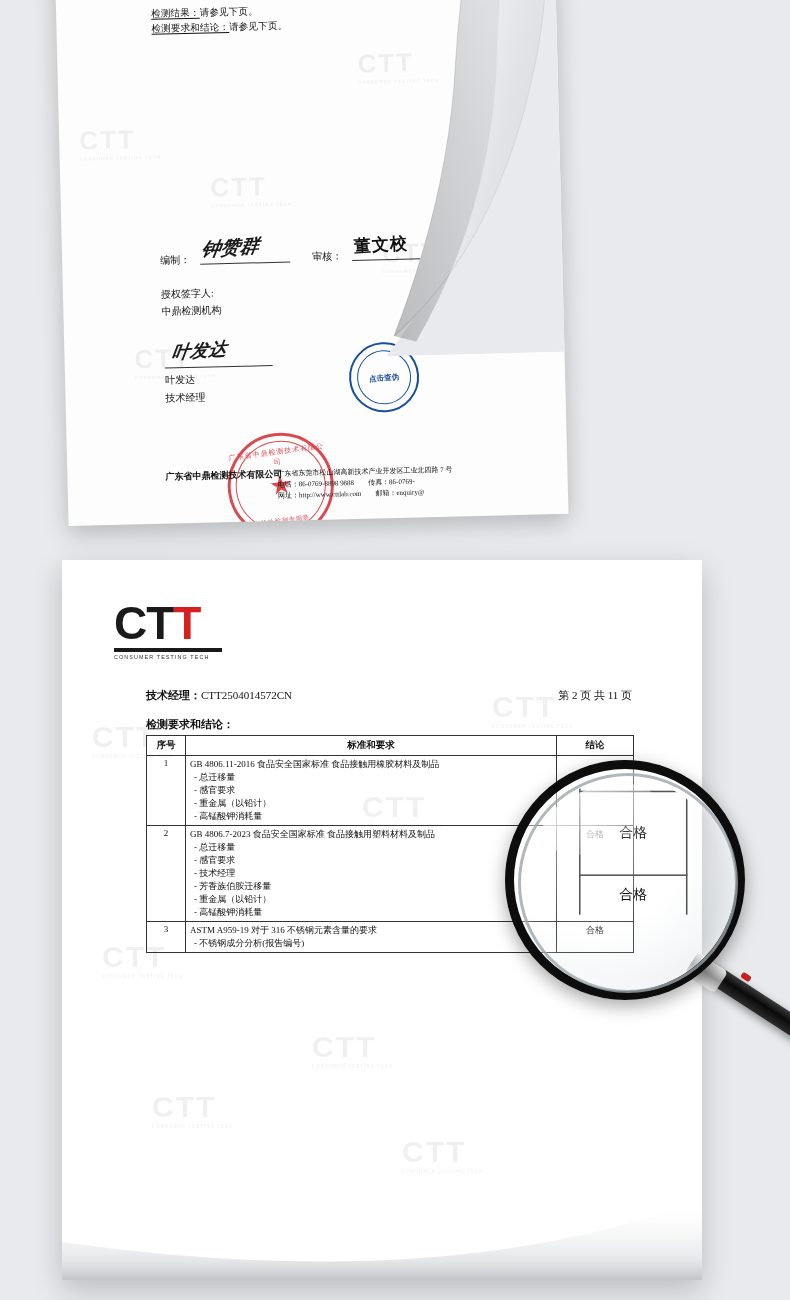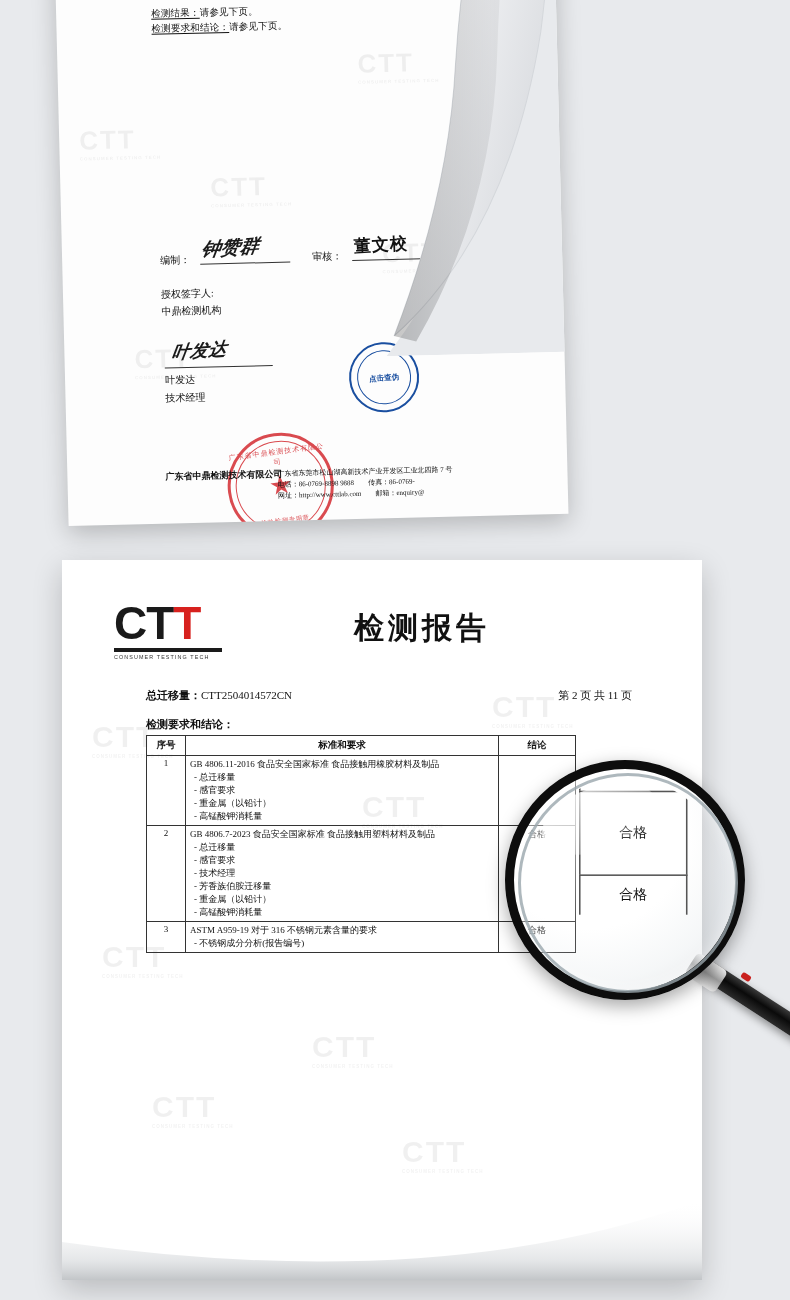--- a/index.html
+++ b/index.html
@@ -119,21 +119,21 @@
   .rpt-title{
     position:absolute;left:250px;top:48px;width:220px;text-align:center;
     font-size:30px;font-weight:700;letter-spacing:4px;color:#111;
   }
   .rpt-no{position:absolute;left:84px;top:128px;font-size:11px;color:#111;}
   .rpt-no b{font-weight:700;}
   .rpt-pg{position:absolute;right:70px;top:128px;font-size:11px;color:#111;}
   .sec-title{position:absolute;left:84px;top:157px;font-size:11px;font-weight:700;color:#111;}
 
   table.tbl{
-    position:absolute;left:84px;top:175px;width:430px;
+    position:absolute;left:84px;top:175px;width:488px;
     border-collapse:collapse;font-size:9px;color:#111;
   }
   table.tbl td,table.tbl th{
     border:1px solid #333;padding:2px 4px;vertical-align:top;
   }
   table.tbl th{font-weight:700;text-align:center;font-size:9.5px;padding:3px 4px;}
   .c-no{width:30px;text-align:center;vertical-align:middle;}
   .c-res{width:68px;text-align:center;vertical-align:middle;}
   .std-main{font-weight:400;}
   .std-item{padding-left:4px;}
@@ -276,24 +276,23 @@
     <div class="wm" style="left:90px;top:530px;font-size:30px;">CTT<span class="sub">CONSUMER TESTING TECH</span></div>
     <div class="wm" style="left:340px;top:575px;font-size:30px;">CTT<span class="sub">CONSUMER TESTING TECH</span></div>
     <div class="wm" style="left:430px;top:130px;font-size:30px;">CTT<span class="sub">CONSUMER TESTING TECH</span></div>
 
     <div class="ctt-logo">
       <div class="letters"><span>C</span><span>T</span><span class="red">T</span></div>
       <div class="bar"></div>
       <div class="tag">CONSUMER TESTING TECH</div>
     </div>
 
-    <div class="rpt-title">检测报告</div>
 
     <div class="rpt-no">
-      <b>总迁移量：</b><span>CTT2504014572CN</span>
+      <b>技术经理：</b><span>CTT2504014572CN</span>
     </div>
     <div class="rpt-pg">第 2 页  共 11 页</div>
 
     <div class="sec-title">检测要求和结论：</div>
 
     <table class="tbl">
       <thead>
         <tr>
           <th class="c-no">序号</th>
           <th>标准和要求</th>

